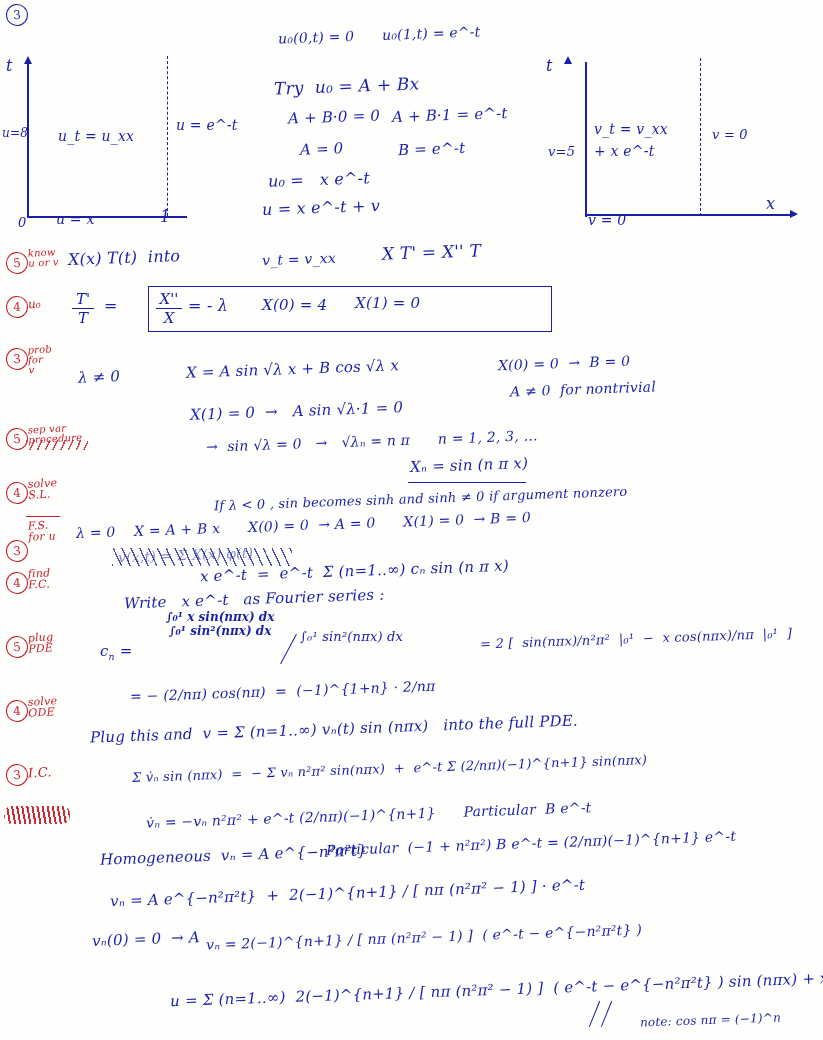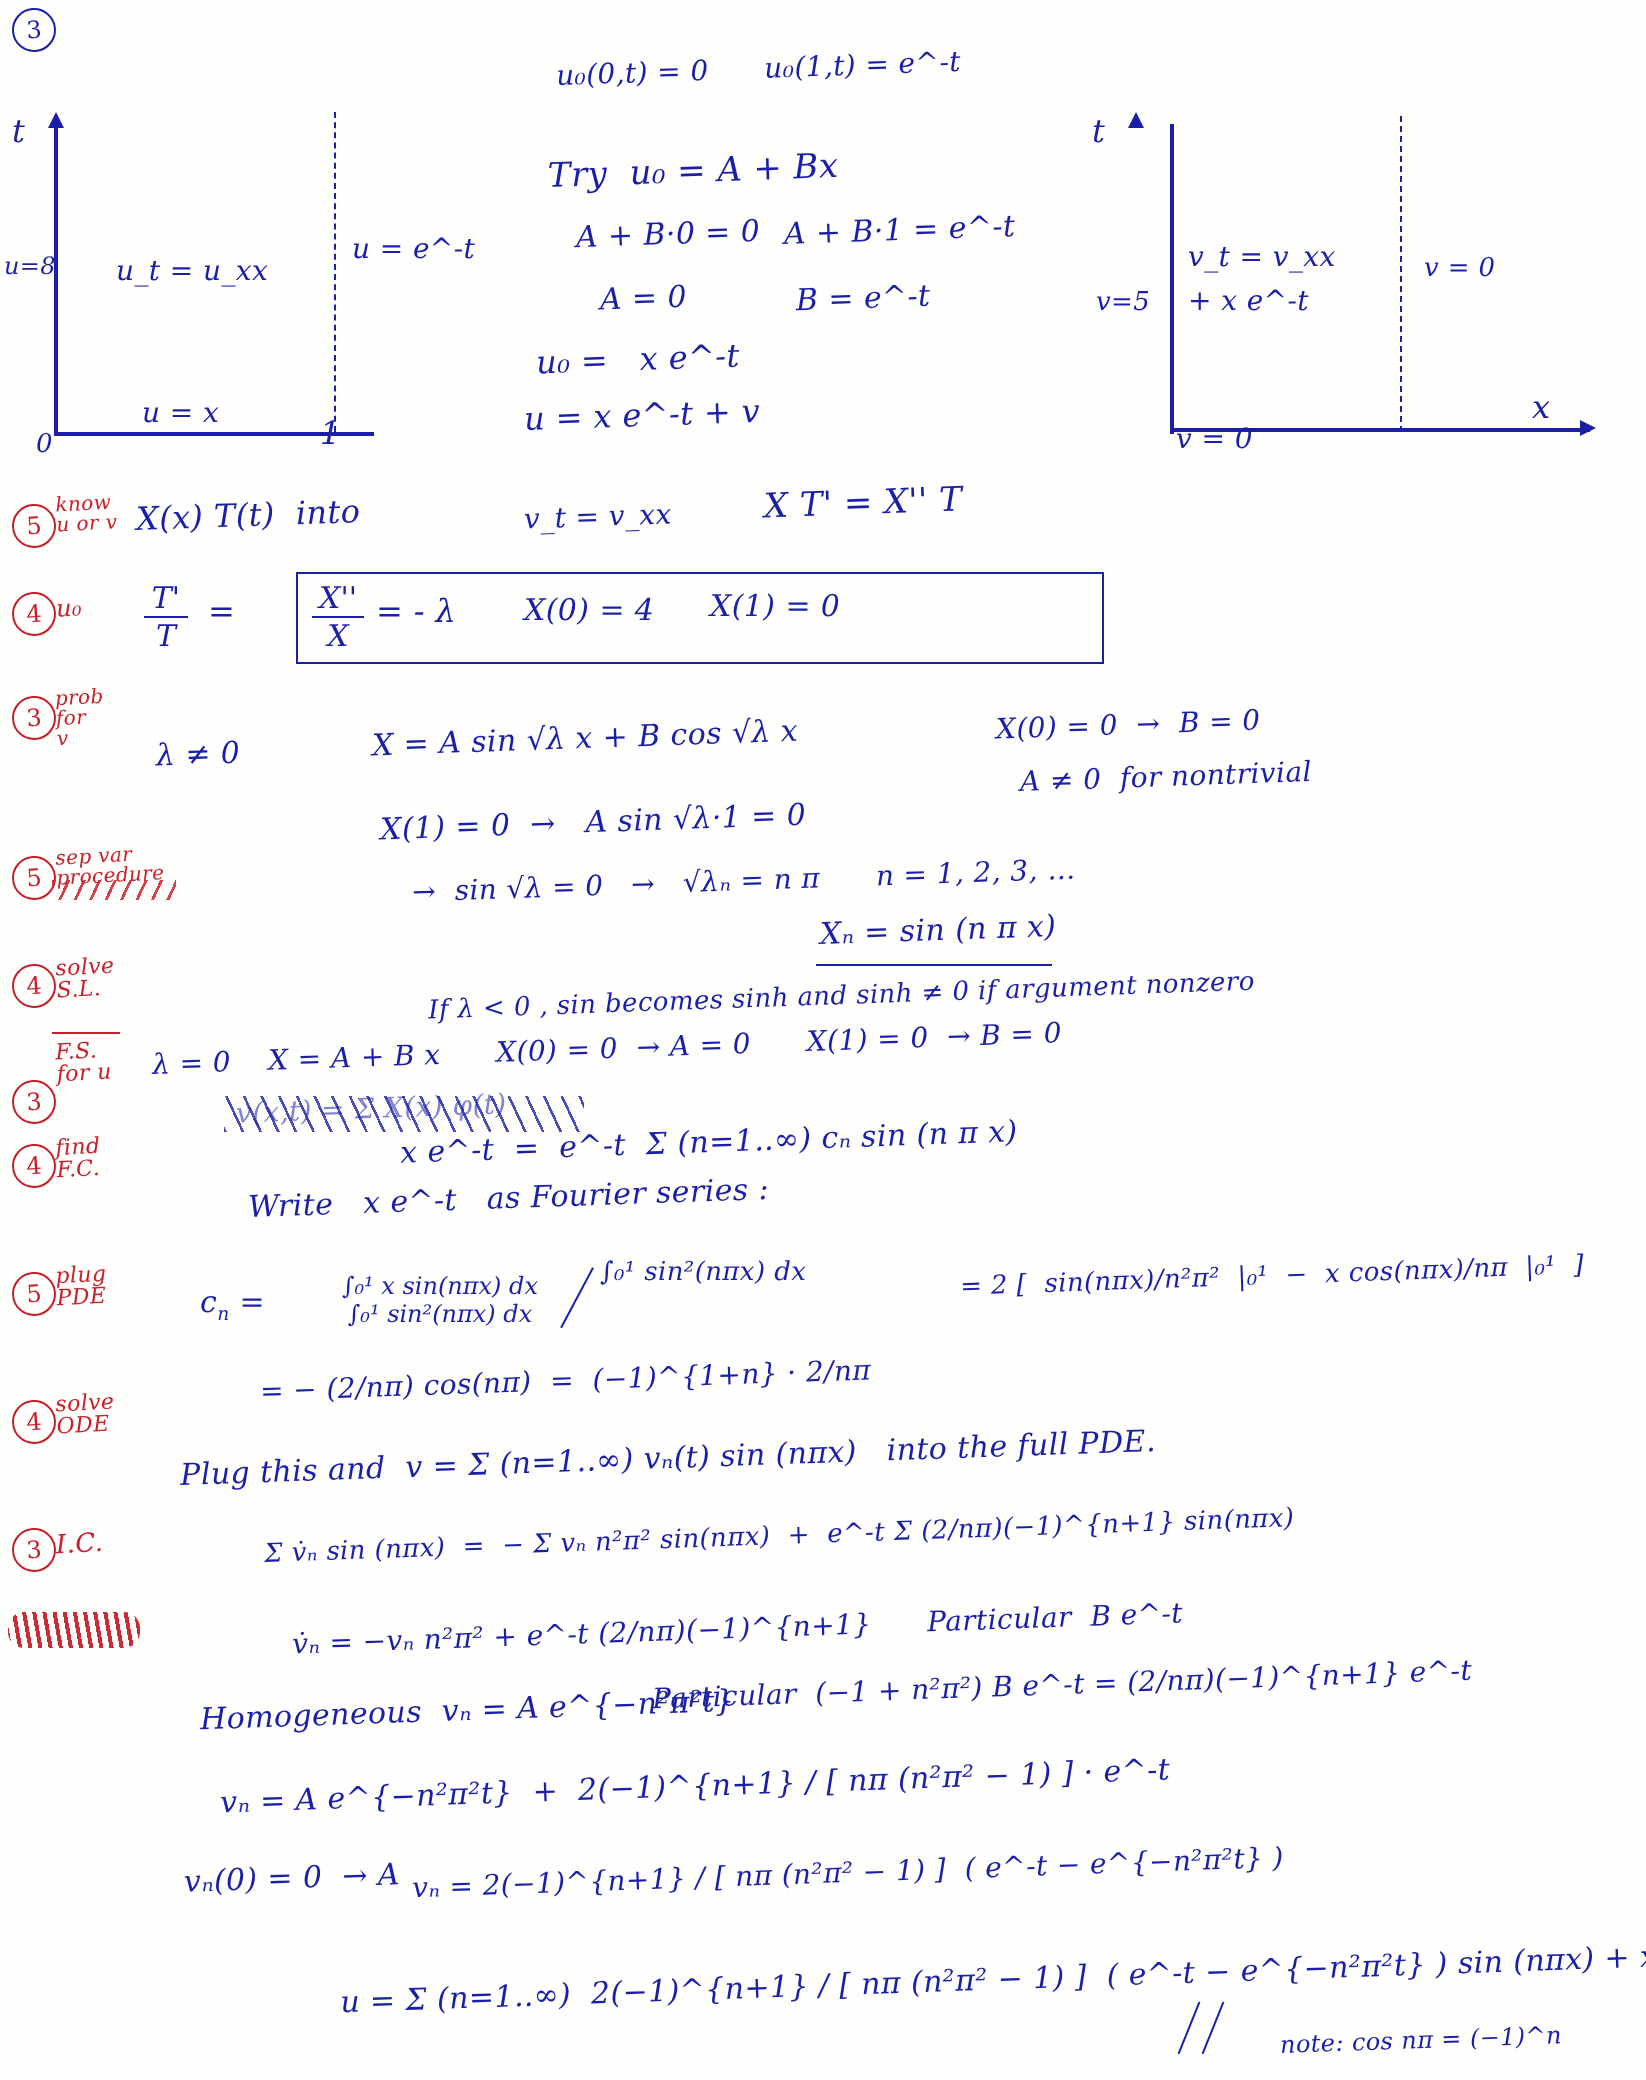--- a/index.html
+++ b/index.html
@@ -144,21 +144,21 @@
   <div class="hw blue s16" style="left:6px; top:58px;">t</div>
   <div class="arrow-up" style="left:24px; top:56px;"></div>
   <div class="line vline" style="left:27px; top:62px; height:155px;"></div>
   <div class="line hline" style="left:27px; top:216px; width:160px;"></div>
   <div class="dashed-v" style="left:167px; top:56px; height:160px;"></div>
 
   <div class="hw blue s12" style="left:2px; top:127px;">u=8</div>
   <div class="hw blue s14" style="left:58px; top:129px;">u_t = u_xx</div>
   <div class="hw blue s14" style="left:176px; top:118px;">u = e^-t</div>
   <div class="hw blue s13" style="left:18px; top:216px;">0</div>
-  <div class="hw blue s14" style="left:56px; top:200px;margin-left:15px;">u = x</div>
+  <div class="hw blue s14" style="left:56px; top:212px;">u = x</div>
   <div class="hw blue s16" style="left:160px; top:209px;">1</div>
 
   <div class="hw blue s14 rot-2" style="left:278px; top:28px;">u₀(0,t) = 0      u₀(1,t) = e^-t</div>
   <div class="hw blue s17 rot-2" style="left:274px; top:78px;">Try  u₀ = A + Bx</div>
   <div class="hw blue s15 rot-2" style="left:288px; top:110px;">A + B·0 = 0</div>
   <div class="hw blue s15 rot-2" style="left:392px; top:108px;">A + B·1 = e^-t</div>
   <div class="hw blue s15 rot-2" style="left:300px; top:142px;">A = 0</div>
   <div class="hw blue s15 rot-2" style="left:398px; top:142px;">B = e^-t</div>
   <div class="hw blue s16 rot-2" style="left:268px; top:172px;">u₀ =   x e^-t</div>
   <div class="hw blue s16 rot-2" style="left:262px; top:200px;">u = x e^-t + v</div>
@@ -248,21 +248,21 @@
   <div class="hw blue s13 rot-2" style="left:214px; top:492px;">If λ &lt; 0 , sin becomes sinh and sinh ≠ 0 if argument nonzero</div>
   <div class="hw blue s14 rot-2" style="left:76px; top:518px;">λ = 0    X = A + B x      X(0) = 0  → A = 0      X(1) = 0  → B = 0</div>
 
   <div class="hw blue s14 rot-2" style="left:118px; top:548px; opacity:.55;">v(x,t) = Σ X(x) φ(t)</div>
   <div class="scribble-blue" style="left:112px; top:548px; width:180px; height:18px;"></div>
 
   <div class="hw blue s15 rot-2" style="left:200px; top:564px;">x e^-t  =  e^-t  Σ (n=1..∞) cₙ sin (n π x)</div>
   <div class="hw blue s15 rot-2" style="left:124px; top:592px;">Write   x e^-t   as Fourier series :</div>
 
   <div class="hw blue s15" style="left:100px; top:644px;">c<sub>n</sub> =</div>
-  <div class="frac s12" style="left:150px; top:636px; width:140px;">
+  <div class="frac s12" style="left:150px; top:610px; width:140px;font-weight:bold;">
     <span class="num">∫₀¹ x sin(nπx) dx</span>
     <span class="den" style="border-top:none;">∫₀¹ sin²(nπx) dx</span>
   </div>
   <div class="slash" style="left:288px; top:632px; height:34px;"></div>
   <div class="hw blue s13" style="left:300px; top:630px;">∫₀¹ sin²(nπx) dx</div>
   <div class="hw blue s13 rot-2" style="left:480px; top:632px;">= 2 [  sin(nπx)/n²π²  |₀¹  −  x cos(nπx)/nπ  |₀¹  ]</div>
   <div class="hw blue s14 rot-2" style="left:130px; top:684px;">= − (2/nπ) cos(nπ)  =  (−1)^{1+n} · 2/nπ</div>
 
   <div class="hw blue s15 rot-2" style="left:90px; top:722px;">Plug this and  v = Σ (n=1..∞) vₙ(t) sin (nπx)   into the full PDE.</div>
   <div class="hw blue s13 rot-2" style="left:132px; top:762px;">Σ v̇ₙ sin (nπx)  =  − Σ vₙ n²π² sin(nπx)  +  e^-t Σ (2/nπ)(−1)^{n+1} sin(nπx)</div>

